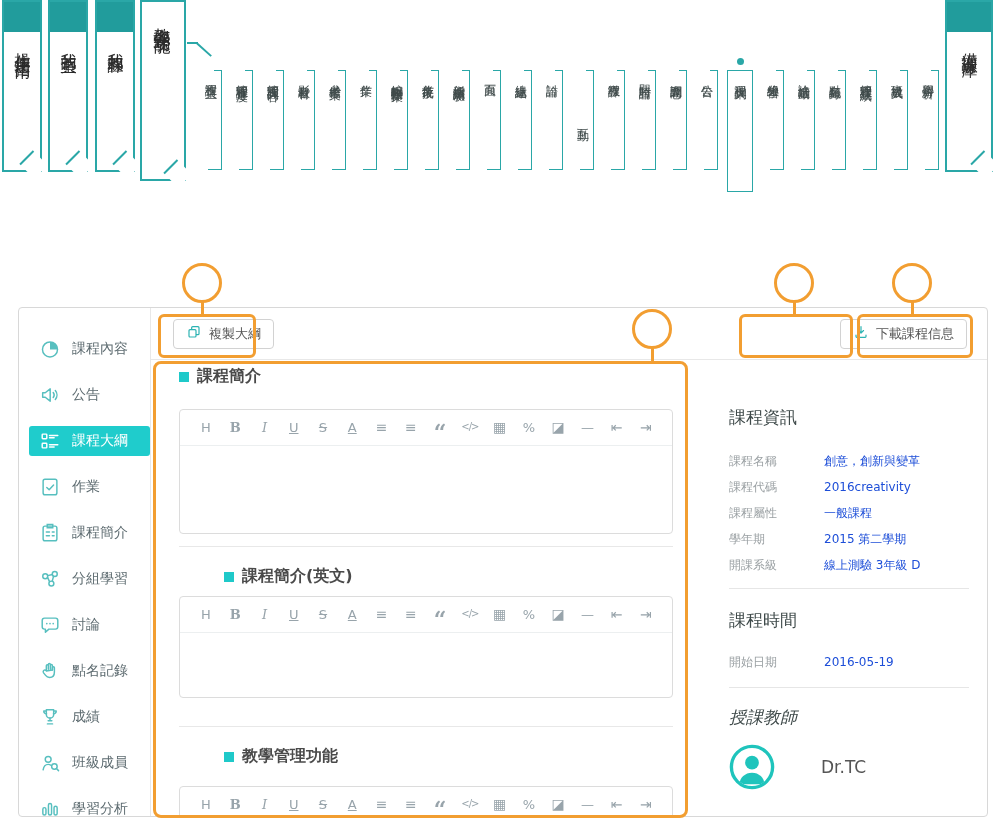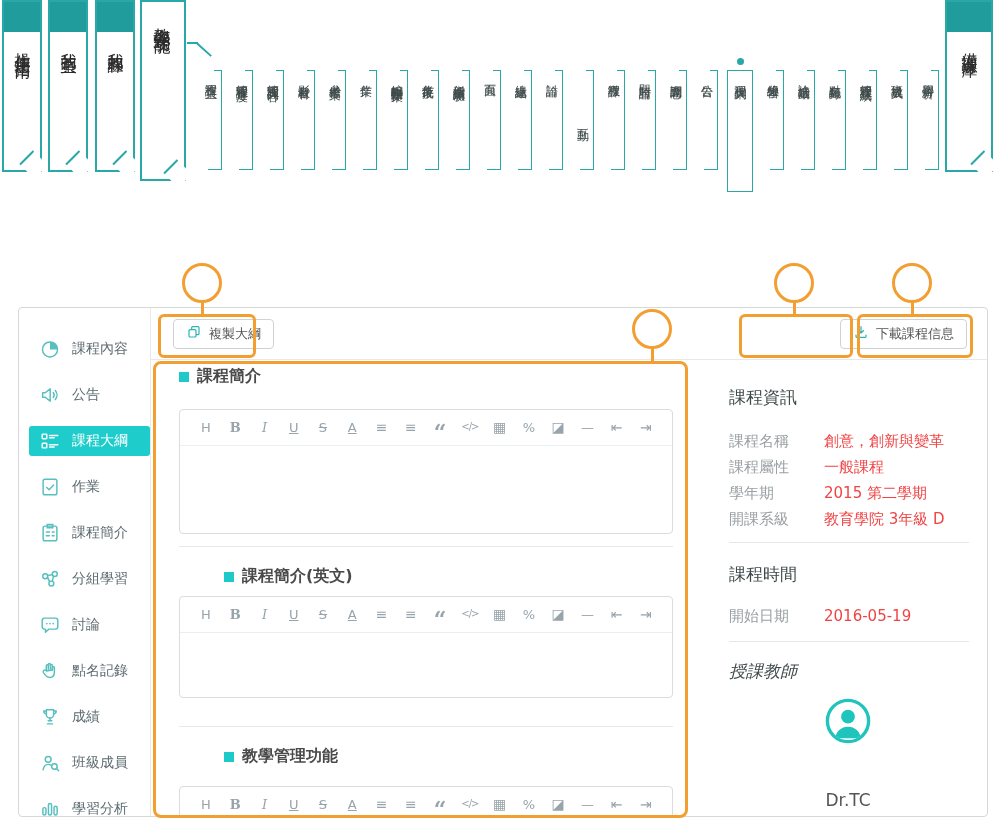--- a/index.html
+++ b/index.html
@@ -69,25 +69,25 @@
   .g-code { font-size:10px; letter-spacing:-1px; }
   .g-sym { font-size:14px; }
   .edit-area { height:87px; }
   .editor.short .edit-area { height:64px; }
   .sec-div { border-top:1px solid #e8e8e8; margin-top:12px; }
   .mt20 { margin-top:20px;margin-left:45px; } .mt28 { margin-top:28px; } .mt19 { margin-top:19px; } .mt9 { margin-top:9px; }
 
   .rightpanel { flex:1; padding:20px 20px 0 28px; min-width:0; }
   .rp-title { font-size:17px; font-weight:500; color:#3f4a4a; height:22px; }
   .rp-rows { margin-top:20px; }
-  .rp-row { display:flex; font-size:15px; height:26px; align-items:center; }
+  .rp-row { display:flex; font-size:12px; height:26px; align-items:center; }
   .rp-label { width:95px; flex:none; color:#9aa0a3; }
-  .rp-value { color:#ef4444; }
+  .rp-value { color:#1d4ed8; }
   .rp-div { border-top:1px solid #e6e6e6; margin-top:10px; width:240px; }
-  .teacher-row { display:flex; align-items:center; gap:46px; margin-top:16px;flex-direction:column; }
+  .teacher-row { display:flex; align-items:center; gap:46px; margin-top:16px; }
   .avatar { width:46px; height:46px; flex:none; }
   .avatar svg { width:46px; height:46px; display:block; }
   .teacher-name { font-size:17px; color:#555; }
 
   
   .anno { position:absolute; pointer-events:none; z-index:10; }
   .a-circle { border:3px solid #f29e31; border-radius:50%; width:40px; height:40px; }
   .a-stub { width:3px; background:#f29e31; }
   .a-box { border:3px solid #f29e31; border-radius:6px; }
   #ac1 { left:182px; top:263px; } #as1 { left:201px; top:300px; height:16px; }
@@ -477,35 +477,39 @@
 
         <div class="rightpanel">
           <div class="rp-title">課程資訊</div>
           <div class="rp-rows">
 
               <div class="rp-row">
                 <span class="rp-label">課程名稱</span>
                 <span class="rp-value">創意，創新與變革</span>
               </div>
 
+              <div class="rp-row">
+                <span class="rp-label">課程代碼</span>
+                <span class="rp-value">2016creativity</span>
+              </div>
 
               <div class="rp-row">
                 <span class="rp-label">課程屬性</span>
                 <span class="rp-value">一般課程</span>
               </div>
 
 
               <div class="rp-row">
                 <span class="rp-label">學年期</span>
                 <span class="rp-value">2015 第二學期</span>
               </div>
 
               <div class="rp-row">
                 <span class="rp-label">開課系級</span>
-                <span class="rp-value">教育學院 3年級 D</span>
+                <span class="rp-value">線上測驗 3年級 D</span>
               </div>
             </div>
           <div class="rp-div"></div>
 
           <div class="rp-title" style="margin-top:20px;">課程時間</div>
           <div class="rp-row" style="margin-top:18px;">
             <span class="rp-label">開始日期</span>
             <span class="rp-value">2016-05-19</span>
           </div>
           <div class="rp-div" style="margin-top:12px;"></div>

